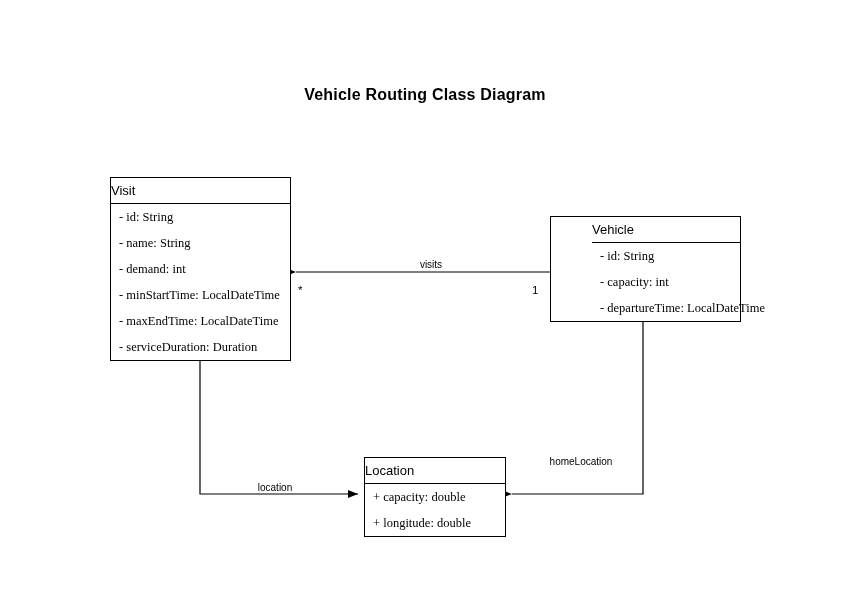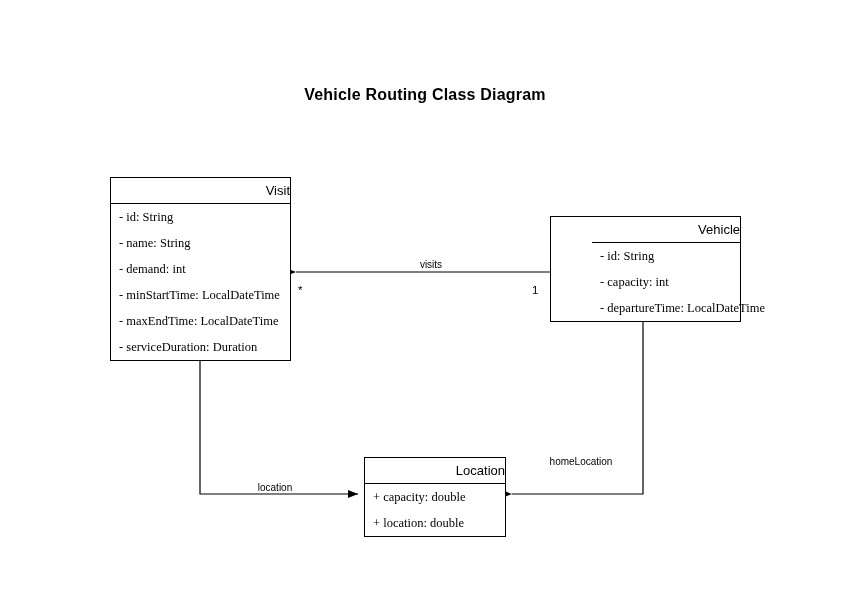--- a/index.html
+++ b/index.html
@@ -29,21 +29,21 @@
   .uml-class {
     position: absolute;
     box-sizing: border-box;
     border: 1px solid #000000;
     background: #ffffff;
   }
   .uml-class-name {
     box-sizing: border-box;
     height: 26px;
     line-height: 25px;
-    text-align: right;
+    text-align: left;
     font-size: 13px;
     color: #000000;
     border-bottom: 1px solid #000000;
     background: #ffffff;
   }
   .uml-attrs {
     box-sizing: border-box;
     padding: 0;
   }
   .uml-attr {
@@ -128,21 +128,21 @@
       <div class="uml-attr">- id: String</div>
       <div class="uml-attr">- capacity: int</div>
       <div class="uml-attr">- departureTime: LocalDateTime</div>
     </div>
   </div>
 
   <div class="uml-class" id="class-location" style="left:364px; top:457px; width:142px;">
     <div class="uml-class-name">Location</div>
     <div class="uml-attrs">
       <div class="uml-attr">+ capacity: double</div>
-      <div class="uml-attr">+ location: double</div>
+      <div class="uml-attr">+ longitude: double</div>
     </div>
   </div>
 
   <div class="edge-label" style="left:431px; top:259px;">visits</div>
 
   <div class="mult-label" style="left:298px; top:284px;">*</div>
 
   <div class="mult-label" style="left:532px; top:284px;">1</div>
 
   <div class="edge-label" style="left:275px; top:482px;">location</div>

